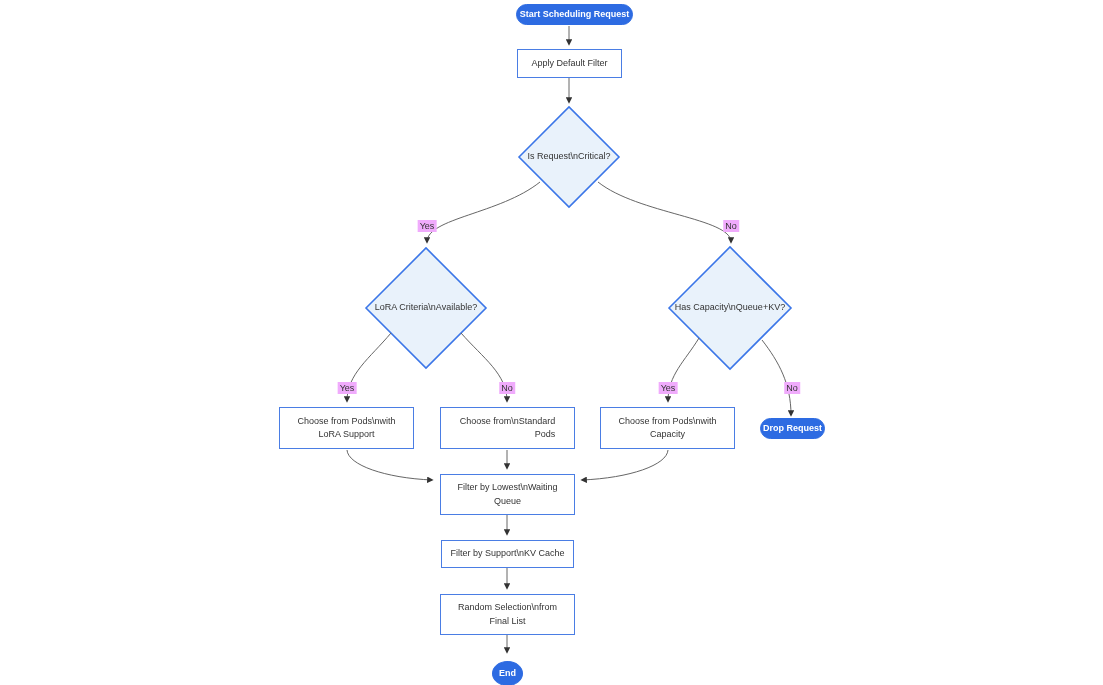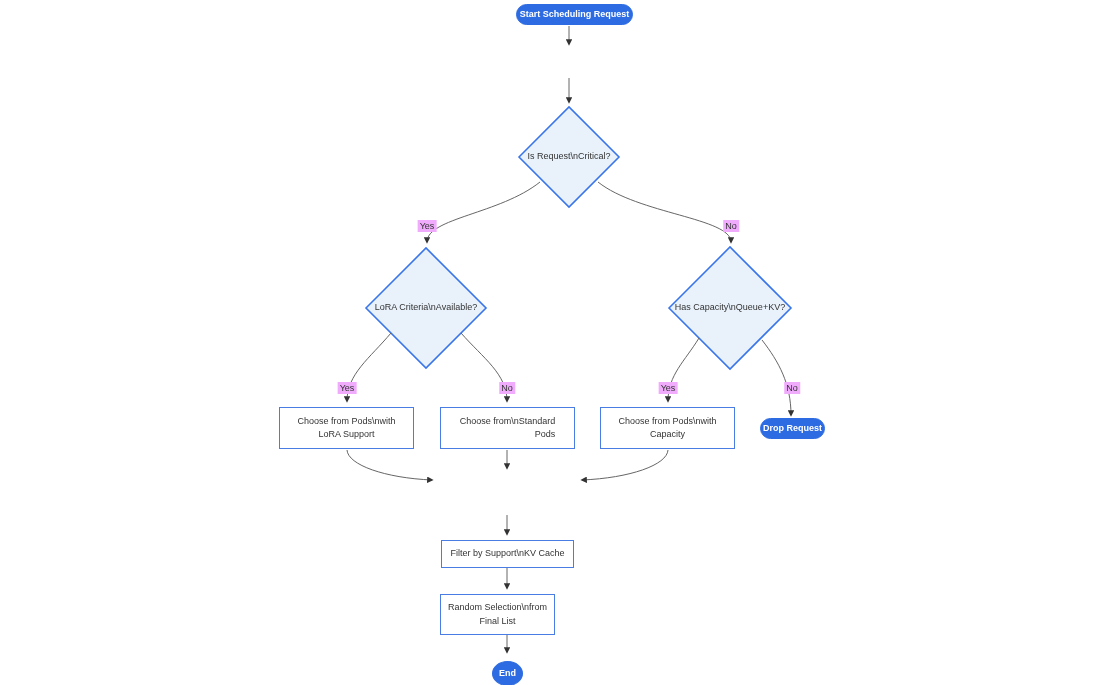--- a/index.html
+++ b/index.html
@@ -76,42 +76,45 @@
       <path d="M507,450 L507,468" marker-end="url(#arrow)"></path>
       <path d="M668,450 C667,465 630,478 582,480" marker-end="url(#arrow)"></path>
       <path d="M507,515 L507,534" marker-end="url(#arrow)"></path>
       <path d="M507,568 L507,588" marker-end="url(#arrow)"></path>
       <path d="M507,635 L507,652" marker-end="url(#arrow)"></path>
     </g>
   </svg>
 
   <div class="node stadium-node" style="left:516px; top:4px; width:117px; height:21px;">Start Scheduling Request</div>
 
+  <div class="node rect-node" style="left:517px; top:49px; width:105px; height:29px;">Apply Default Filter</div>
 
   <div class="node diamond-label" style="left:509px; top:146px; width:120px; height:22px;">Is Request\nCritical?</div>
 
   <div class="node diamond-label" style="left:366px; top:297px; width:120px; height:22px;">LoRA Criteria\nAvailable?</div>
 
   <div class="node diamond-label" style="left:670px; top:297px; width:120px; height:22px;">Has Capacity\nQueue+KV?</div>
 
   <div class="node rect-node" style="left:279px; top:407px; width:135px; height:42px;">Choose from Pods\nwith
 LoRA Support</div>
 
   <div class="node rect-node" style="left:440px; top:407px; width:135px; height:42px;text-align:right;">Choose from\nStandard
 Pods</div>
 
   <div class="node rect-node" style="left:600px; top:407px; width:135px; height:42px;">Choose from Pods\nwith
 Capacity</div>
 
   <div class="node stadium-node" style="left:760px; top:418px; width:65px; height:21px;">Drop Request</div>
 
+  <div class="node rect-node" style="left:440px; top:474px; width:135px; height:41px;">Filter by Lowest\nWaiting
+Queue</div>
 
   <div class="node rect-node" style="left:441px; top:540px; width:133px; height:28px;">Filter by Support\nKV Cache</div>
 
-  <div class="node rect-node" style="left:440px; top:594px; width:115px; height:41px;">Random Selection\nfrom
+  <div class="node rect-node" style="left:440px; top:594px; width:135px; height:41px;">Random Selection\nfrom
 Final List</div>
 
   <div class="node stadium-node" style="left:492px; top:661px; width:31px; height:25px; border-radius:50%;text-align:right;">End</div>
 
   <div class="edge-label" style="left:427px; top:226px;">Yes</div>
   <div class="edge-label" style="left:731px; top:226px;">No</div>
   <div class="edge-label" style="left:347px; top:388px;">Yes</div>
   <div class="edge-label" style="left:507px; top:388px;">No</div>
   <div class="edge-label" style="left:668px; top:388px;">Yes</div>
   <div class="edge-label" style="left:792px; top:388px;">No</div>

